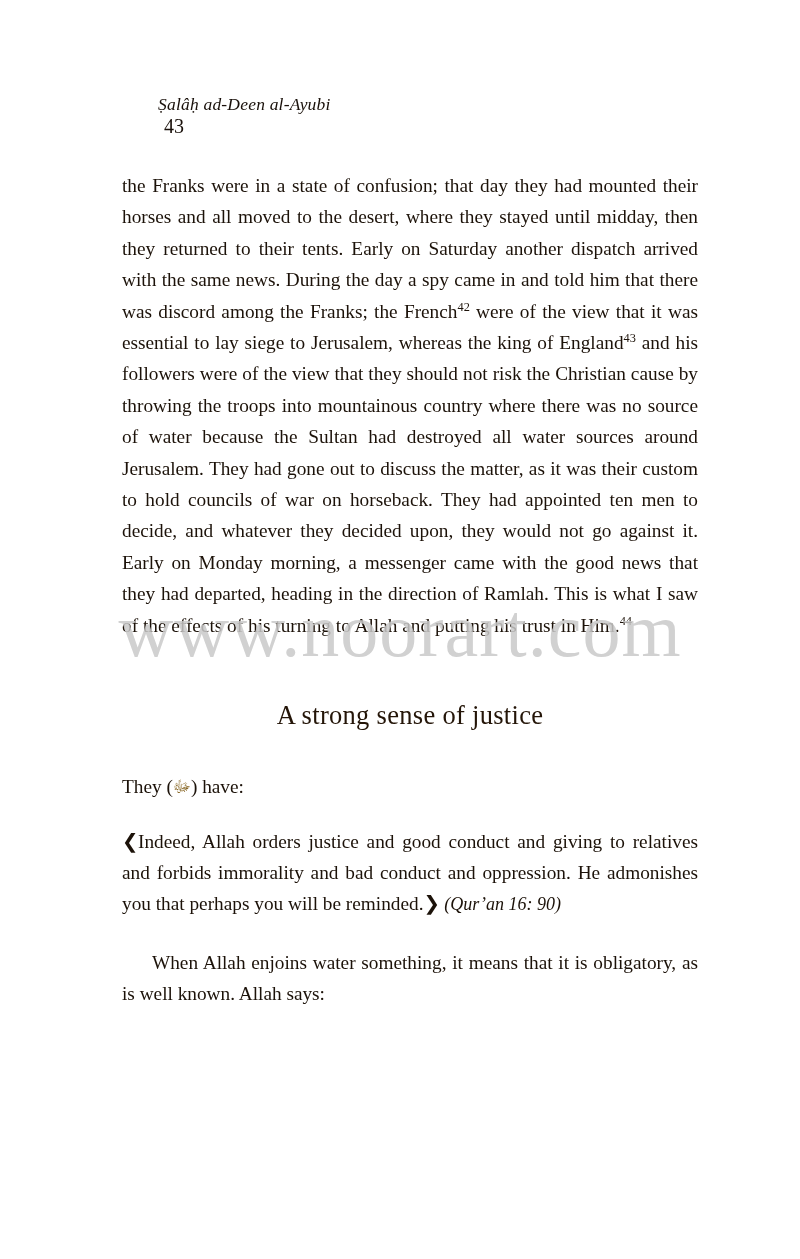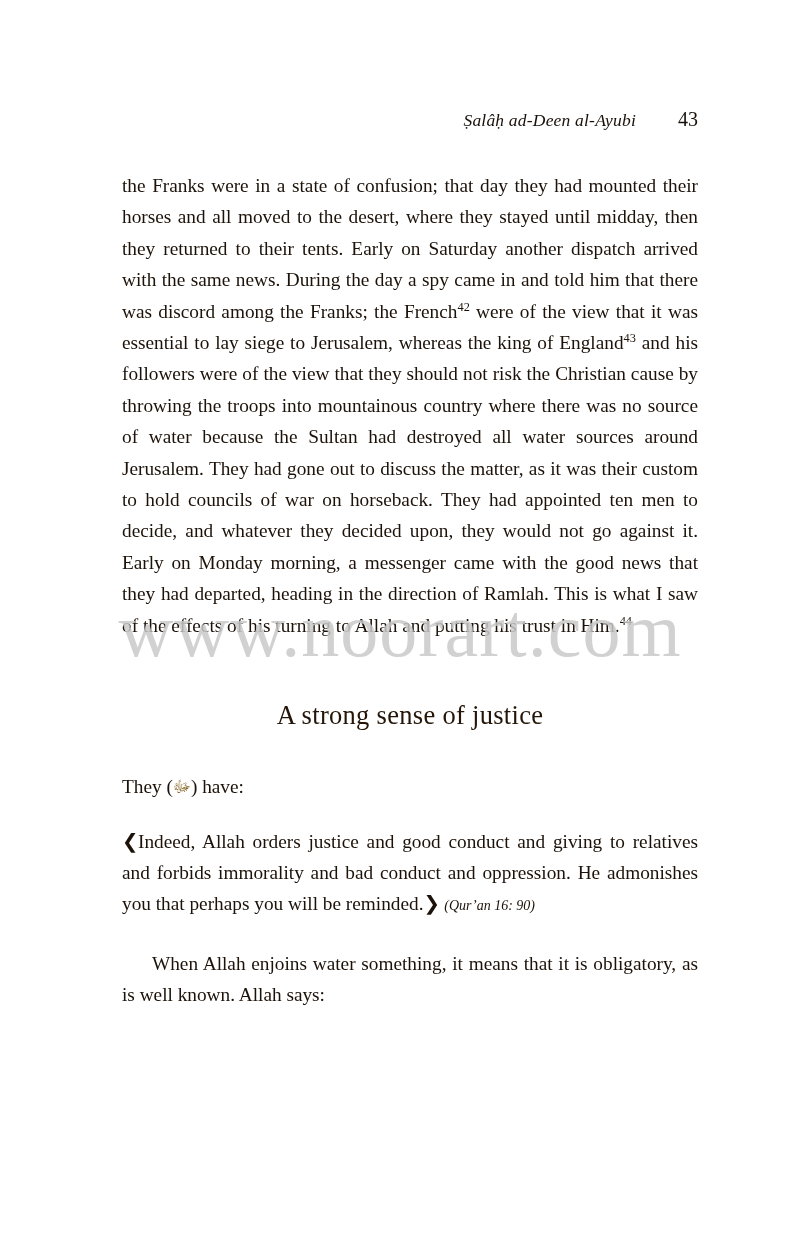--- a/index.html
+++ b/index.html
@@ -22,20 +22,21 @@
   
   .running-head {
     position: absolute;
     left: 122px;
     right: 102px;
     top: 108px;
     height: 30px;
     display: flex;
     justify-content: flex-end;
     align-items: baseline;
+    flex-direction: column;
   }
   .running-head .book-title {
     font-style: italic;
     font-size: 17.5px;
     letter-spacing: 0.2px;
     color: #19100a;
     white-space: nowrap;
   }
   .running-head .folio {
     font-size: 20px;
@@ -95,21 +96,21 @@
   .quote-mark {
     font-size: 1.02em;
     color: #1c1209;
     font-family: "DejaVu Sans", sans-serif;
     letter-spacing: -0.5px;
   }
   .quote-mark.open { margin-right: 0px; }
   .quote-mark.close { margin-left: 0px; }
   .citation {
     font-style: italic;
-    font-size: 14px;
+    font-size: 18px;
   }
 
   
   .says-line {
     font-size: 19.3px;
     line-height: 31.4px;
     color: #1c1209;
   }
   .allah-glyph {
     color: #8a6a2a;

